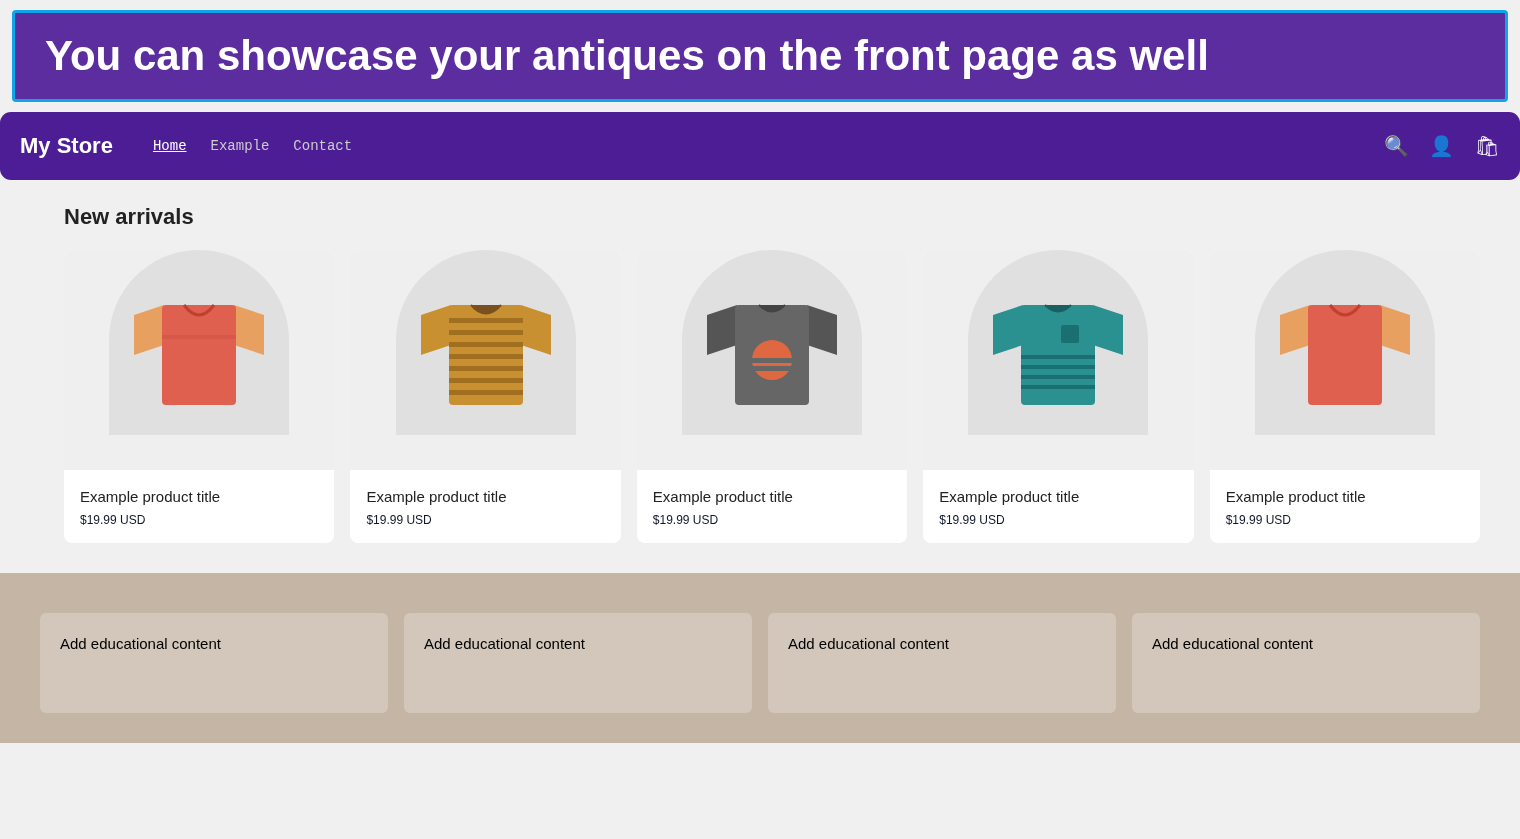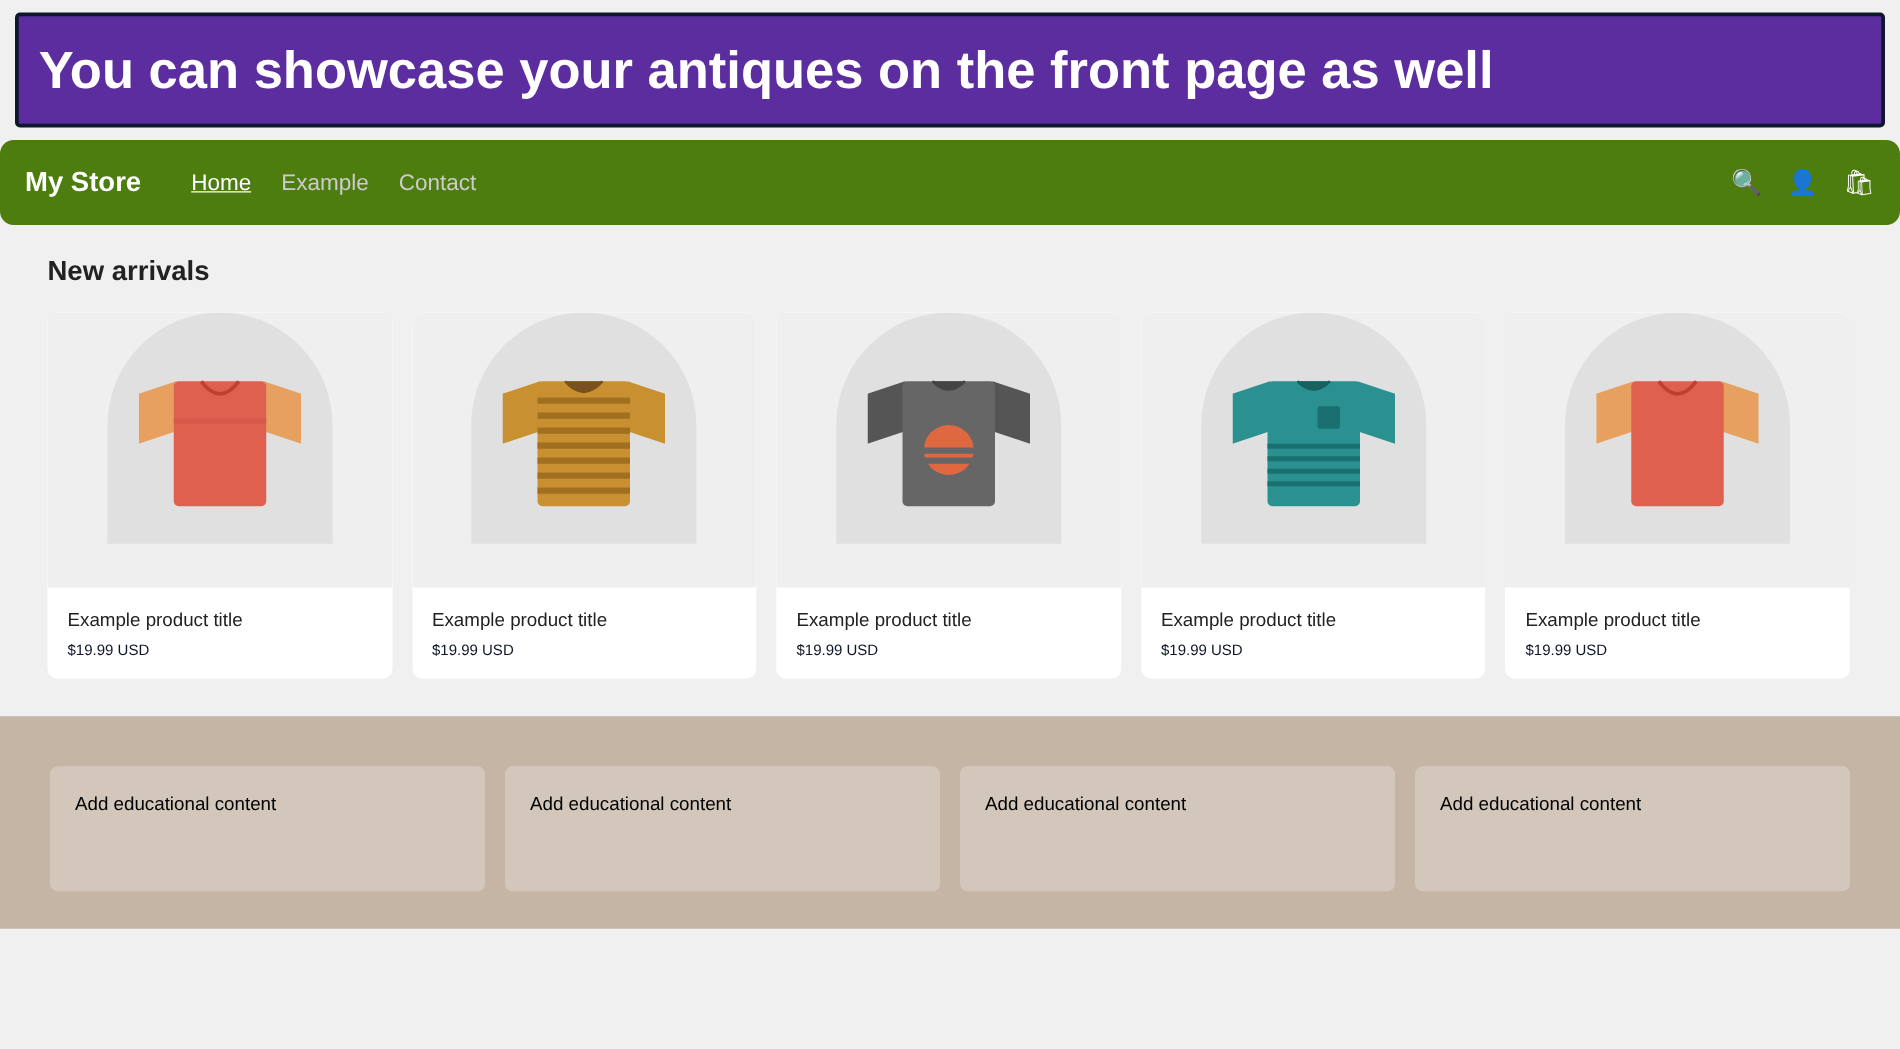--- a/index.html
+++ b/index.html
@@ -1,77 +1,78 @@
 <!DOCTYPE html>
 <html><head>
   <meta charset="utf-8">
   <style>
     * { box-sizing: border-box; margin: 0; padding: 0; }
     body { font-family: -apple-system, BlinkMacSystemFont, 'Segoe UI', sans-serif; background: #f0f0f0; width: 1520px; min-height: 839px; overflow-x: hidden; }
 
     
     .banner {
       background: #5b2d9e;
-      border: 3px solid #0f172a;
+      border: 3px solid #0ea5e9;
       margin: 10px 12px;
-      padding: 18px 16px;
+      padding: 18px 30px;
       border-radius: 4px;
     }
     .banner-text {
       color: #fff;
       font-size: 42px;
       font-weight: 800;
       line-height: 1.2;
     }
 
     
     .navbar {
-      background: #4d7c0f;
+      background: #4c1d95;
       display: flex;
       align-items: center;
       padding: 0 20px;
       height: 68px;
       border-radius: 11px;
     }
     .store-name {
       color: #fff;
       font-size: 22px;
       font-weight: 700;
       margin-right: 40px;
     }
     .nav-links {
       display: flex;
       gap: 24px;
       flex: 1;
     }
     .nav-link {
       color: #ccc;
-      font-size: 18px;
+      font-size: 14px;
       text-decoration: none;
       cursor: pointer;
+      font-family: Liberation Mono, monospace;
     }
     .nav-link.active {
       color: #fff;
       text-decoration: underline;
     }
     .nav-icons {
       display: flex;
       gap: 20px;
       align-items: center;
     }
     .nav-icon {
       color: #fff;
       font-size: 20px;
       cursor: pointer;
     }
 
     
     .main-content {
       background: #f0f0f0;
-      padding: 24px 40px 30px 38px;
+      padding: 24px 40px 30px 64px;
     }
     .section-title {
       font-size: 22px;
       font-weight: 600;
       color: #222;
       margin-bottom: 20px;
     }
 
     
     .products-grid {

